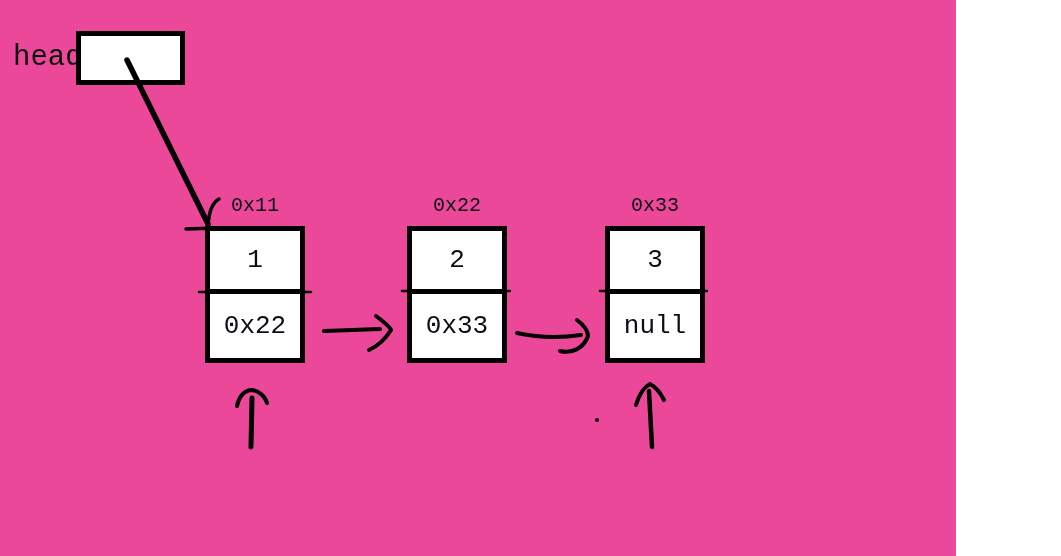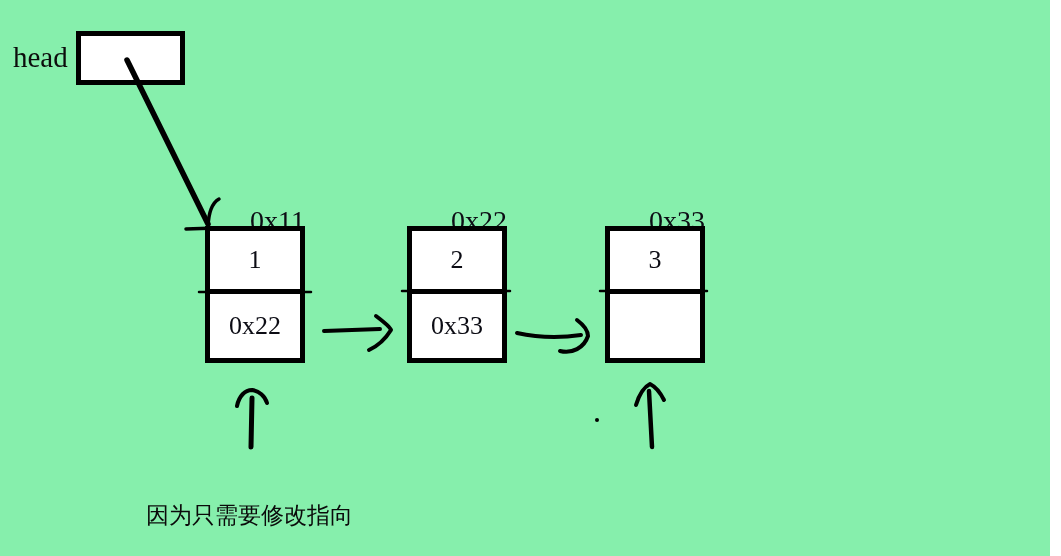--- a/index.html
+++ b/index.html
@@ -2,24 +2,24 @@
 <html><head>
 <meta charset="utf-8">
 <style>
   html, body {
     margin: 0;
     padding: 0;
     background: #ffffff;
   }
   #canvas {
     position: relative;
-    width: 1050px;
+    width: 956px;
     height: 556px;
-    background: #86efac;
-    font-family: Liberation Serif, serif;
+    background: #ec4899;
+    font-family: Liberation Mono, monospace;
     color: #000000;
     overflow: hidden;
   }
   .abs { position: absolute; }
 
   .head-label {
     left: 13px;
     top: 43px;
     font-size: 29px;
     line-height: 1;
@@ -29,24 +29,24 @@
     left: 76px;
     top: 31px;
     width: 109px;
     height: 54px;
     border: 5px solid #000;
     box-sizing: border-box;
     background: #fff;
   }
 
   .node-label {
-    top: 207px;
+    top: 196px;
     width: 100px;
-    text-align: right;
-    font-size: 28px;
+    text-align: center;
+    font-size: 20px;
     line-height: 1;
     color: #0c0c14;
   }
   .node-box {
     top: 226px;
     width: 100px;
     height: 137px;
     border: 5px solid #000;
     box-sizing: border-box;
     background: #fff;
@@ -148,17 +148,17 @@
 
   <div class="abs node-label node-2">0x22</div>
   <div class="abs node-box node-2">
     <div class="cell-value">2</div>
     <div class="cell-next">0x33</div>
   </div>
 
   <div class="abs node-label node-3">0x33</div>
   <div class="abs node-box node-3">
     <div class="cell-value">3</div>
+    <div class="cell-next">null</div>
   </div>
 
-  <div class="abs annotation ann-left-2">因为只需要修改指向</div>
 
 </div>
 
 </body></html>

